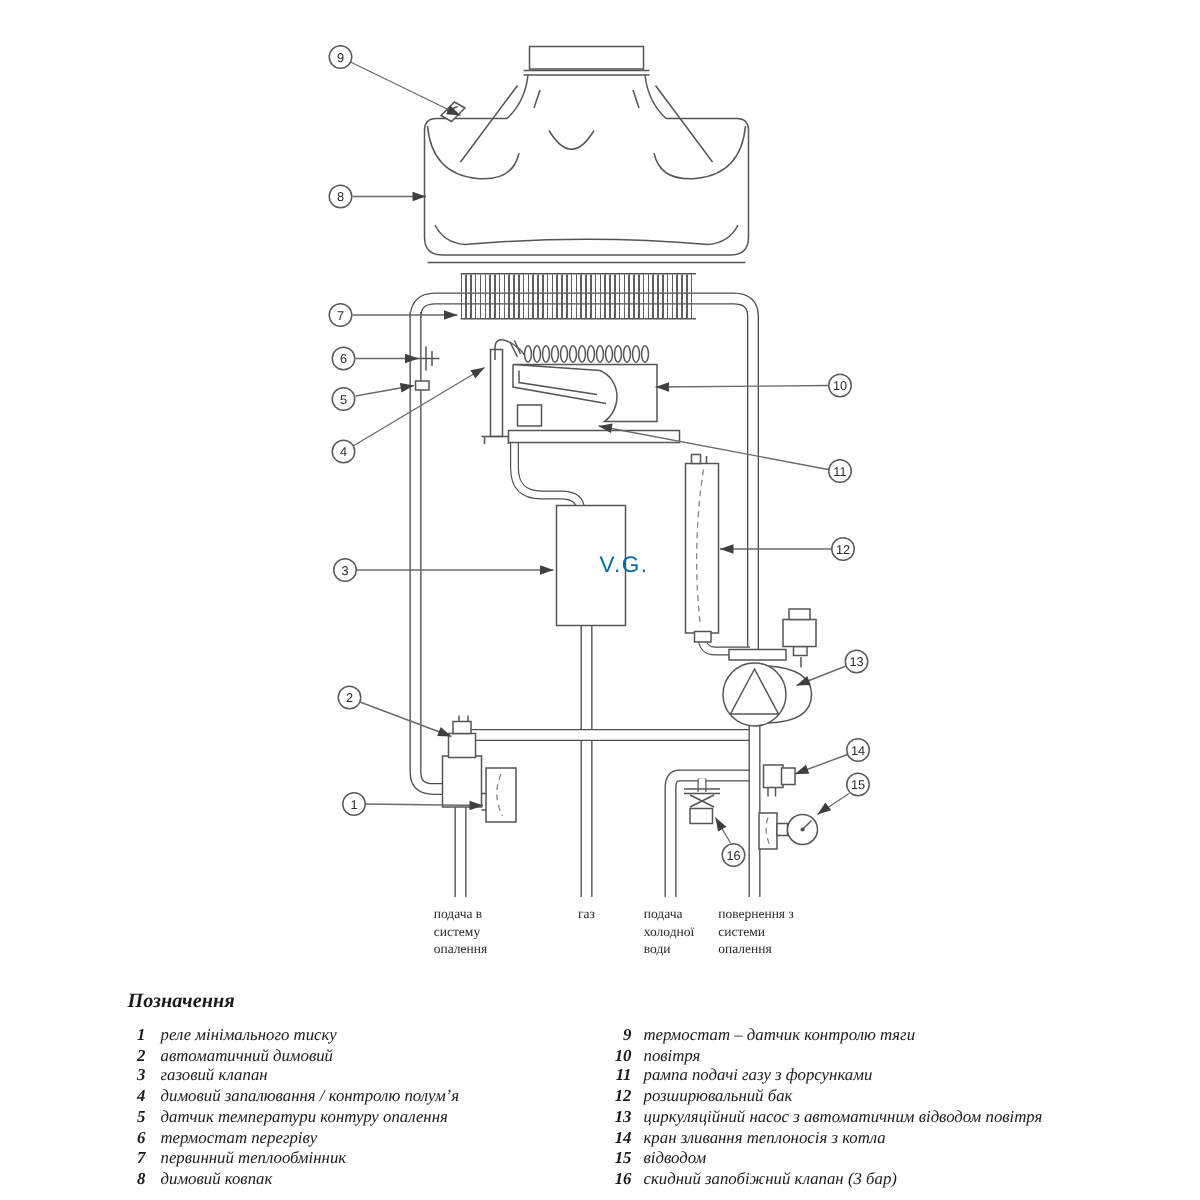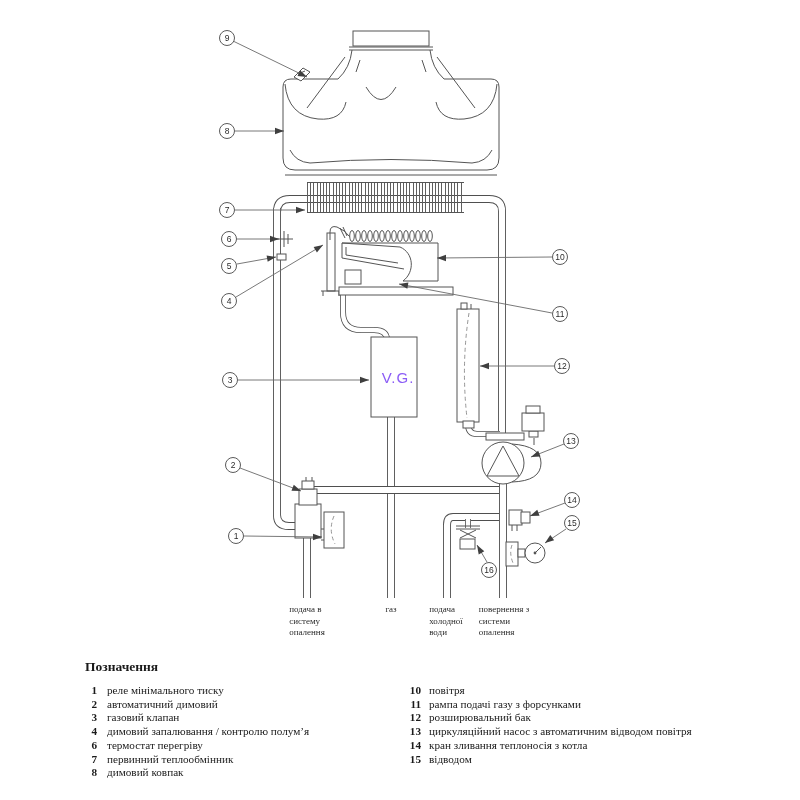--- a/index.html
+++ b/index.html
@@ -17,23 +17,23 @@
   .ah{fill:#3f3f3f;stroke:none;}
   .dash{stroke:#8a8a8a;stroke-width:0.9;fill:none;stroke-dasharray:4 3;}
   .fins{position:absolute;left:307px;top:182px;width:157px;height:29px;
         background:repeating-linear-gradient(90deg,#5f5f5f 0px,#5f5f5f 1px,rgba(0,0,0,0) 1px,rgba(0,0,0,0) 3.2px);
         border-top:1px solid #555;border-bottom:1px solid #555;}
   .callout{position:absolute;width:16px;height:16px;border:1px solid #5a5a5a;border-radius:50%;
            background:#fff;font-family:"Liberation Sans",sans-serif;font-size:8.5px;color:#2b2b2b;
            display:flex;align-items:center;justify-content:center;box-sizing:border-box;}
   .plabel{position:absolute;transform:translateX(-50%);text-align:left;white-space:pre-line;
           font-size:9px;line-height:11.5px;color:#2a2a2a;}
-  .vg-label{position:absolute;left:398px;top:377px;transform:translate(-50%,-50%);
-            font-family:"Liberation Sans",sans-serif;font-size:15px;color:#8b5cf6;letter-spacing:1px;}
-  .legend{position:absolute;left:85px;top:659px;width:700px;}
+  .vg-label{position:absolute;left:416px;top:377px;transform:translate(-50%,-50%);
+            font-family:"Liberation Sans",sans-serif;font-size:15px;color:#0369a1;letter-spacing:1px;}
+  .legend{position:absolute;left:85px;top:659px;width:700px;font-style:italic;}
   .legend-title{font-size:13.5px;font-weight:bold;margin-bottom:9px;}
   .legend-cols{display:flex;}
   .col-left{width:320px;}
   .col-right{flex:1;}
   .legend-row{font-size:11.2px;line-height:13.7px;white-space:nowrap;}
   .ln{display:inline-block;text-align:right;font-weight:bold;margin-right:10px;}
   .col-left .ln{width:12px;}
   .col-right .ln{width:16px;margin-right:8px;}
 </style>
 </head>
@@ -272,27 +272,30 @@
   </div>
 
   <div class="legend">
     <div class="legend-title">Позначення</div>
     <div class="legend-cols">
       <div class="col-left">
         <div class="legend-row"><span class="ln">1</span><span>реле мінімального тиску</span></div>
         <div class="legend-row"><span class="ln">2</span><span>автоматичний димовий</span></div>
         <div class="legend-row"><span class="ln">3</span><span>газовий клапан</span></div>
         <div class="legend-row"><span class="ln">4</span><span>димовий запалювання / контролю полум’я</span></div>
+        <div class="legend-row"><span class="ln">5</span><span>датчик температури контуру опалення</span></div>
         <div class="legend-row"><span class="ln">6</span><span>термостат перегріву</span></div>
         <div class="legend-row"><span class="ln">7</span><span>первинний теплообмінник</span></div>
         <div class="legend-row"><span class="ln">8</span><span>димовий ковпак</span></div>
       </div>
       <div class="col-right">
+        <div class="legend-row"><span class="ln">9</span><span>термостат – датчик контролю тяги</span></div>
         <div class="legend-row"><span class="ln">10</span><span>повітря</span></div>
         <div class="legend-row"><span class="ln">11</span><span>рампа подачі газу з форсунками</span></div>
         <div class="legend-row"><span class="ln">12</span><span>розширювальний бак</span></div>
         <div class="legend-row"><span class="ln">13</span><span>циркуляційний насос з автоматичним відводом повітря</span></div>
         <div class="legend-row"><span class="ln">14</span><span>кран зливання теплоносія з котла</span></div>
         <div class="legend-row"><span class="ln">15</span><span>відводом</span></div>
+        <div class="legend-row"><span class="ln">16</span><span>скидний запобіжний клапан (3 бар)</span></div>
       </div>
     </div>
   </div>
 </div>
 
 </body></html>

